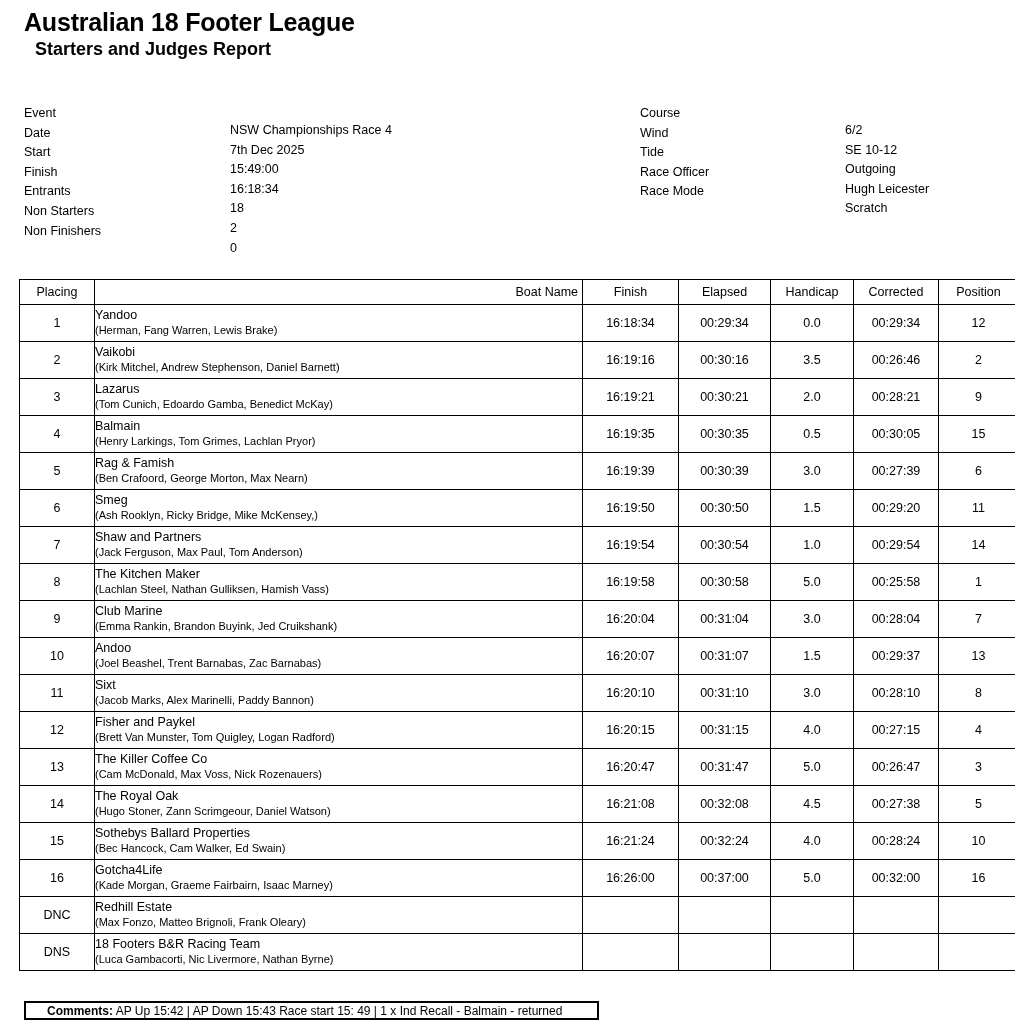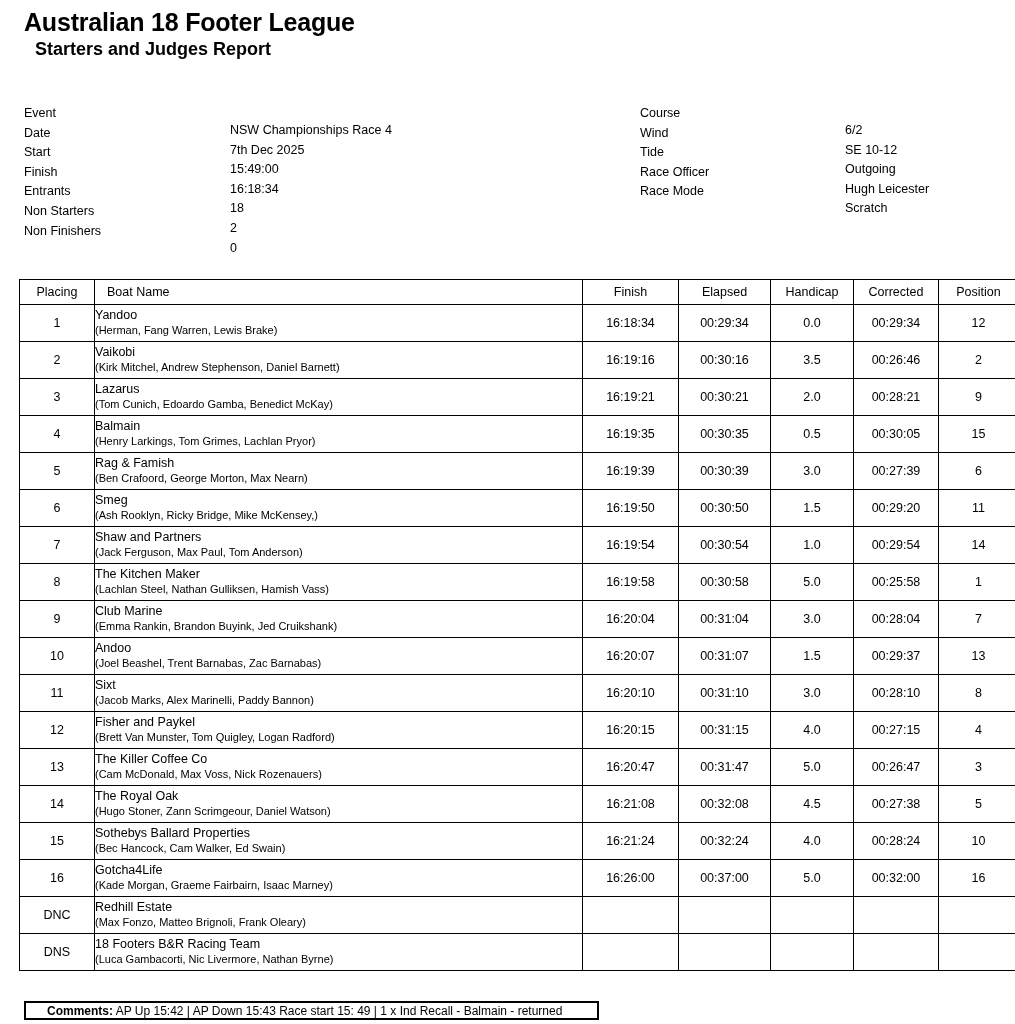--- a/index.html
+++ b/index.html
@@ -107,21 +107,21 @@
     background: #ffffff;
   }
   table.results thead th {
     height: 22px;
     font-weight: normal;
     font-size: 12.5px;
     text-align: center;
     padding: 1px 4px;
   }
   table.results thead th.col-boat {
-    text-align: left;
+    text-align: right;
     padding-left: 12px;
   }
 
   td.cell-placing {
     text-align: center;
     font-size: 12.5px;
     height: 36px;
   }
   td.cell-boat {
     text-align: left;

